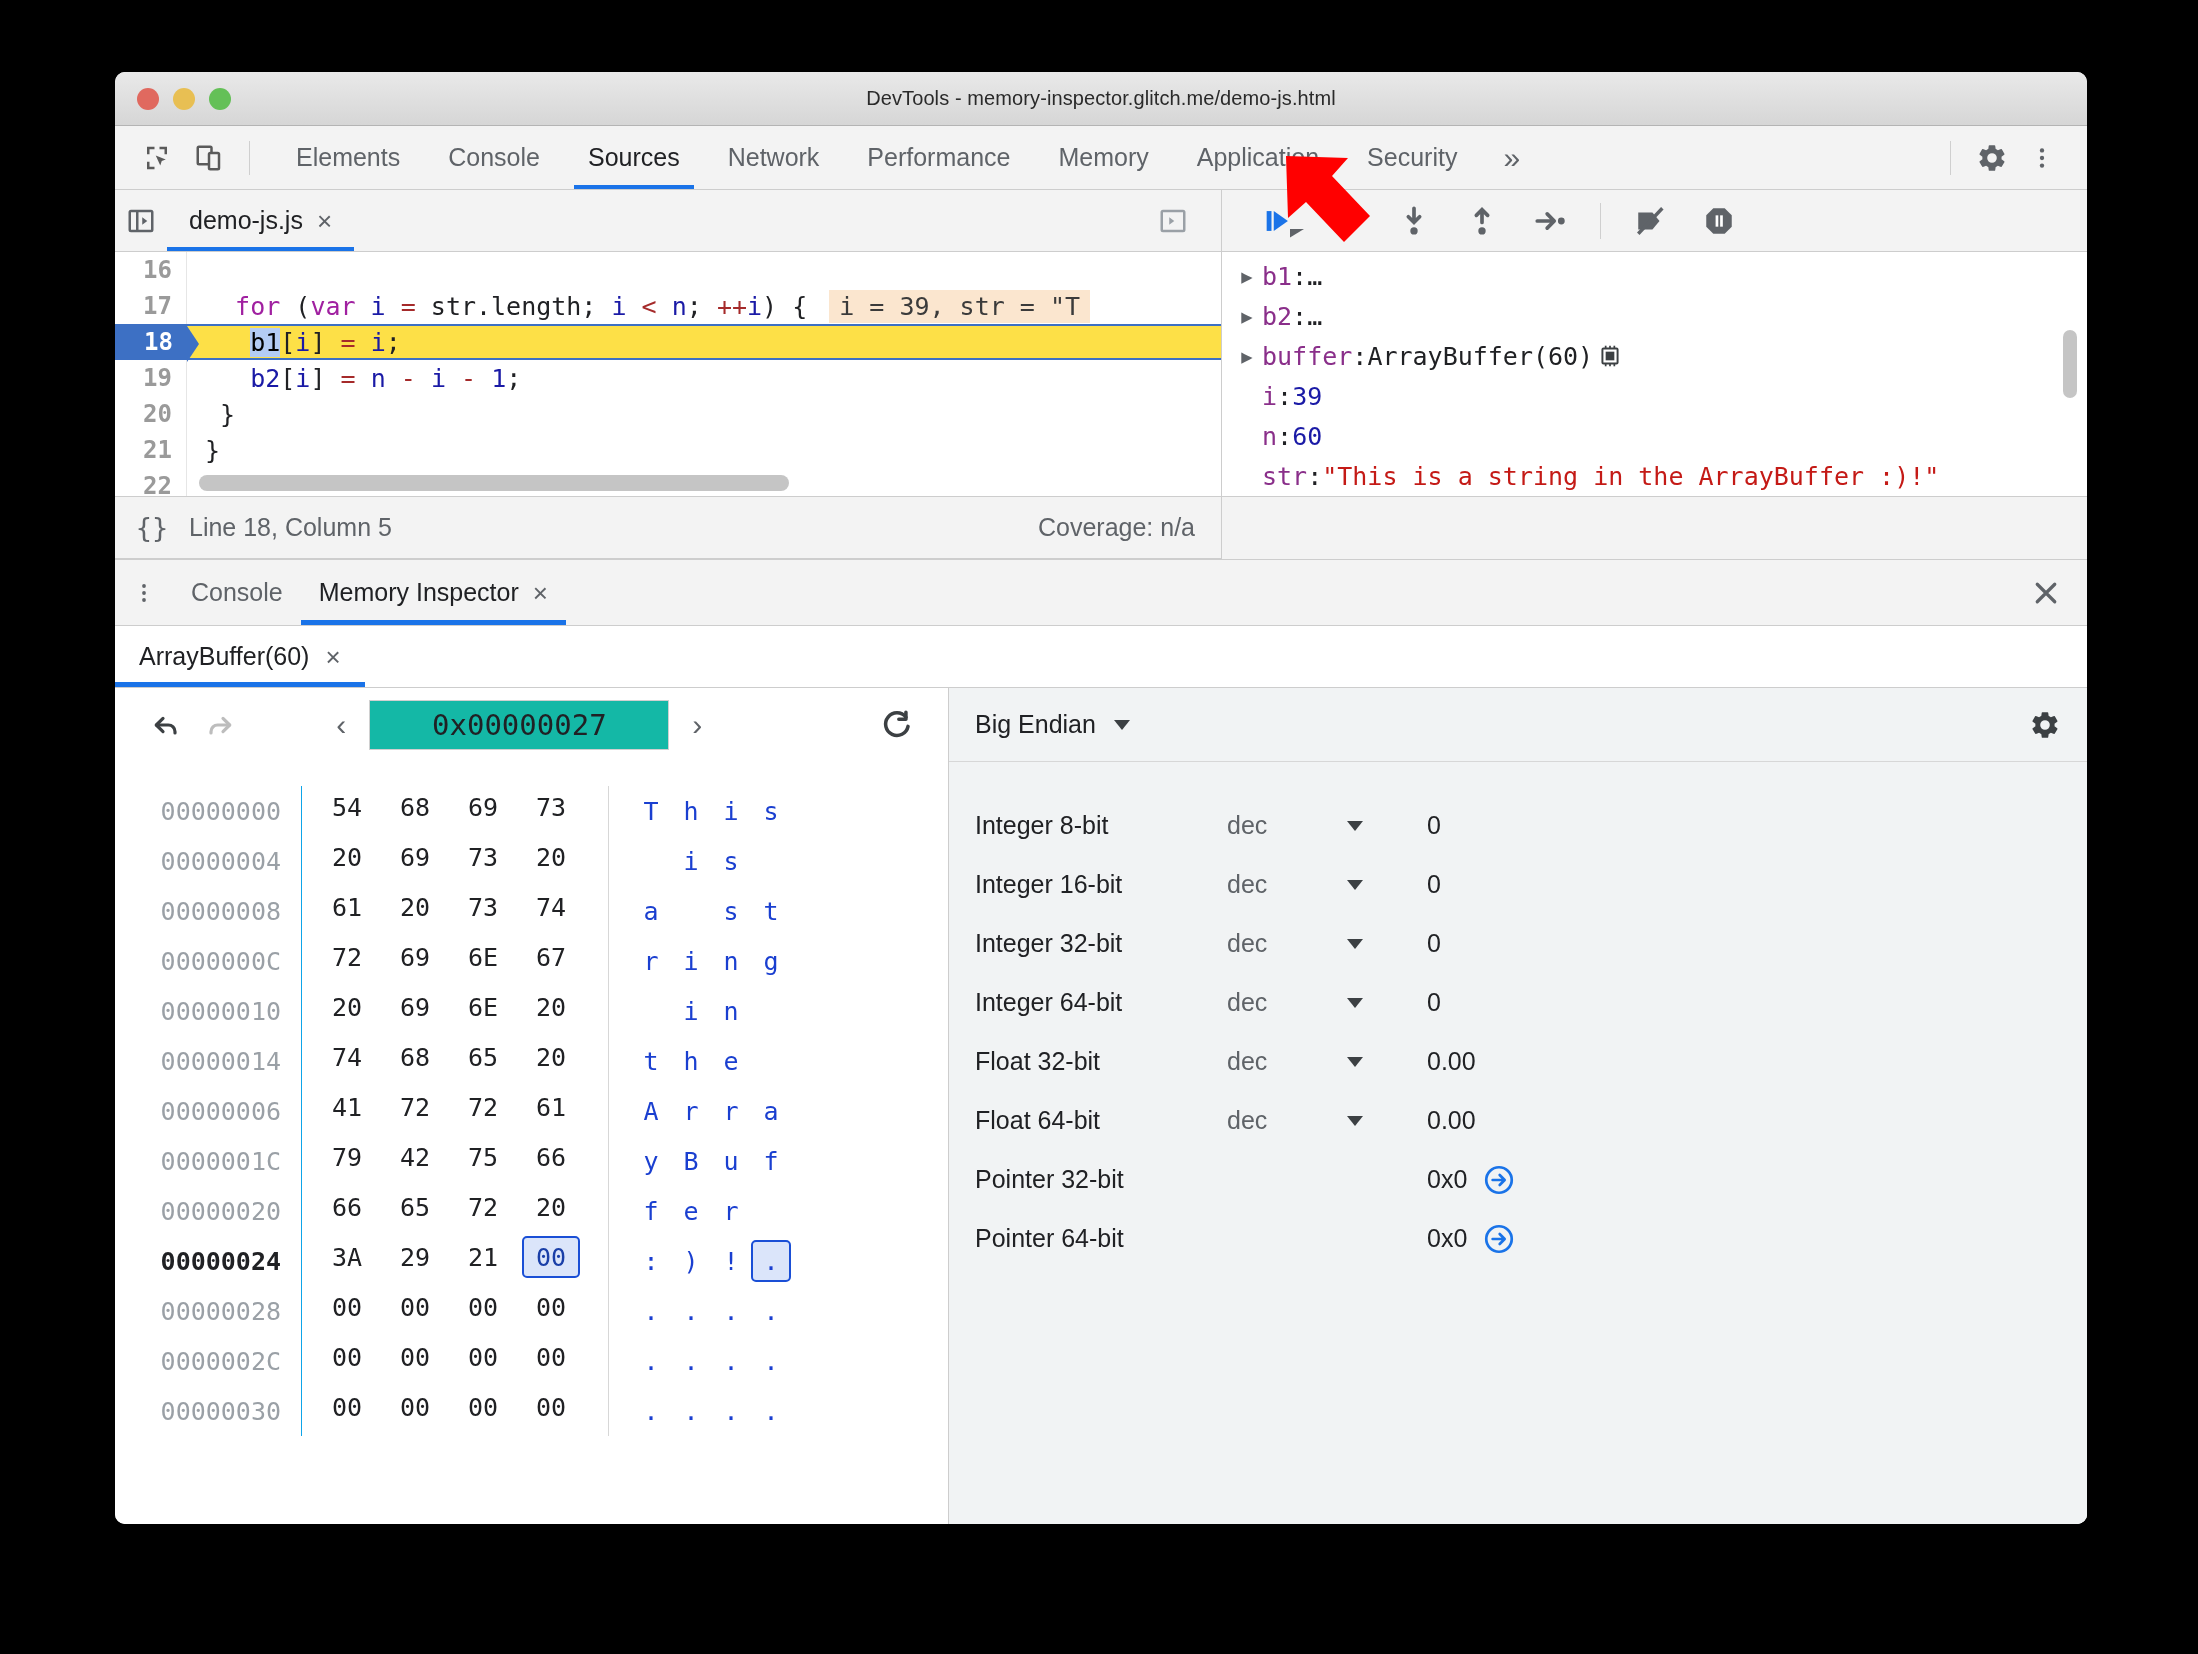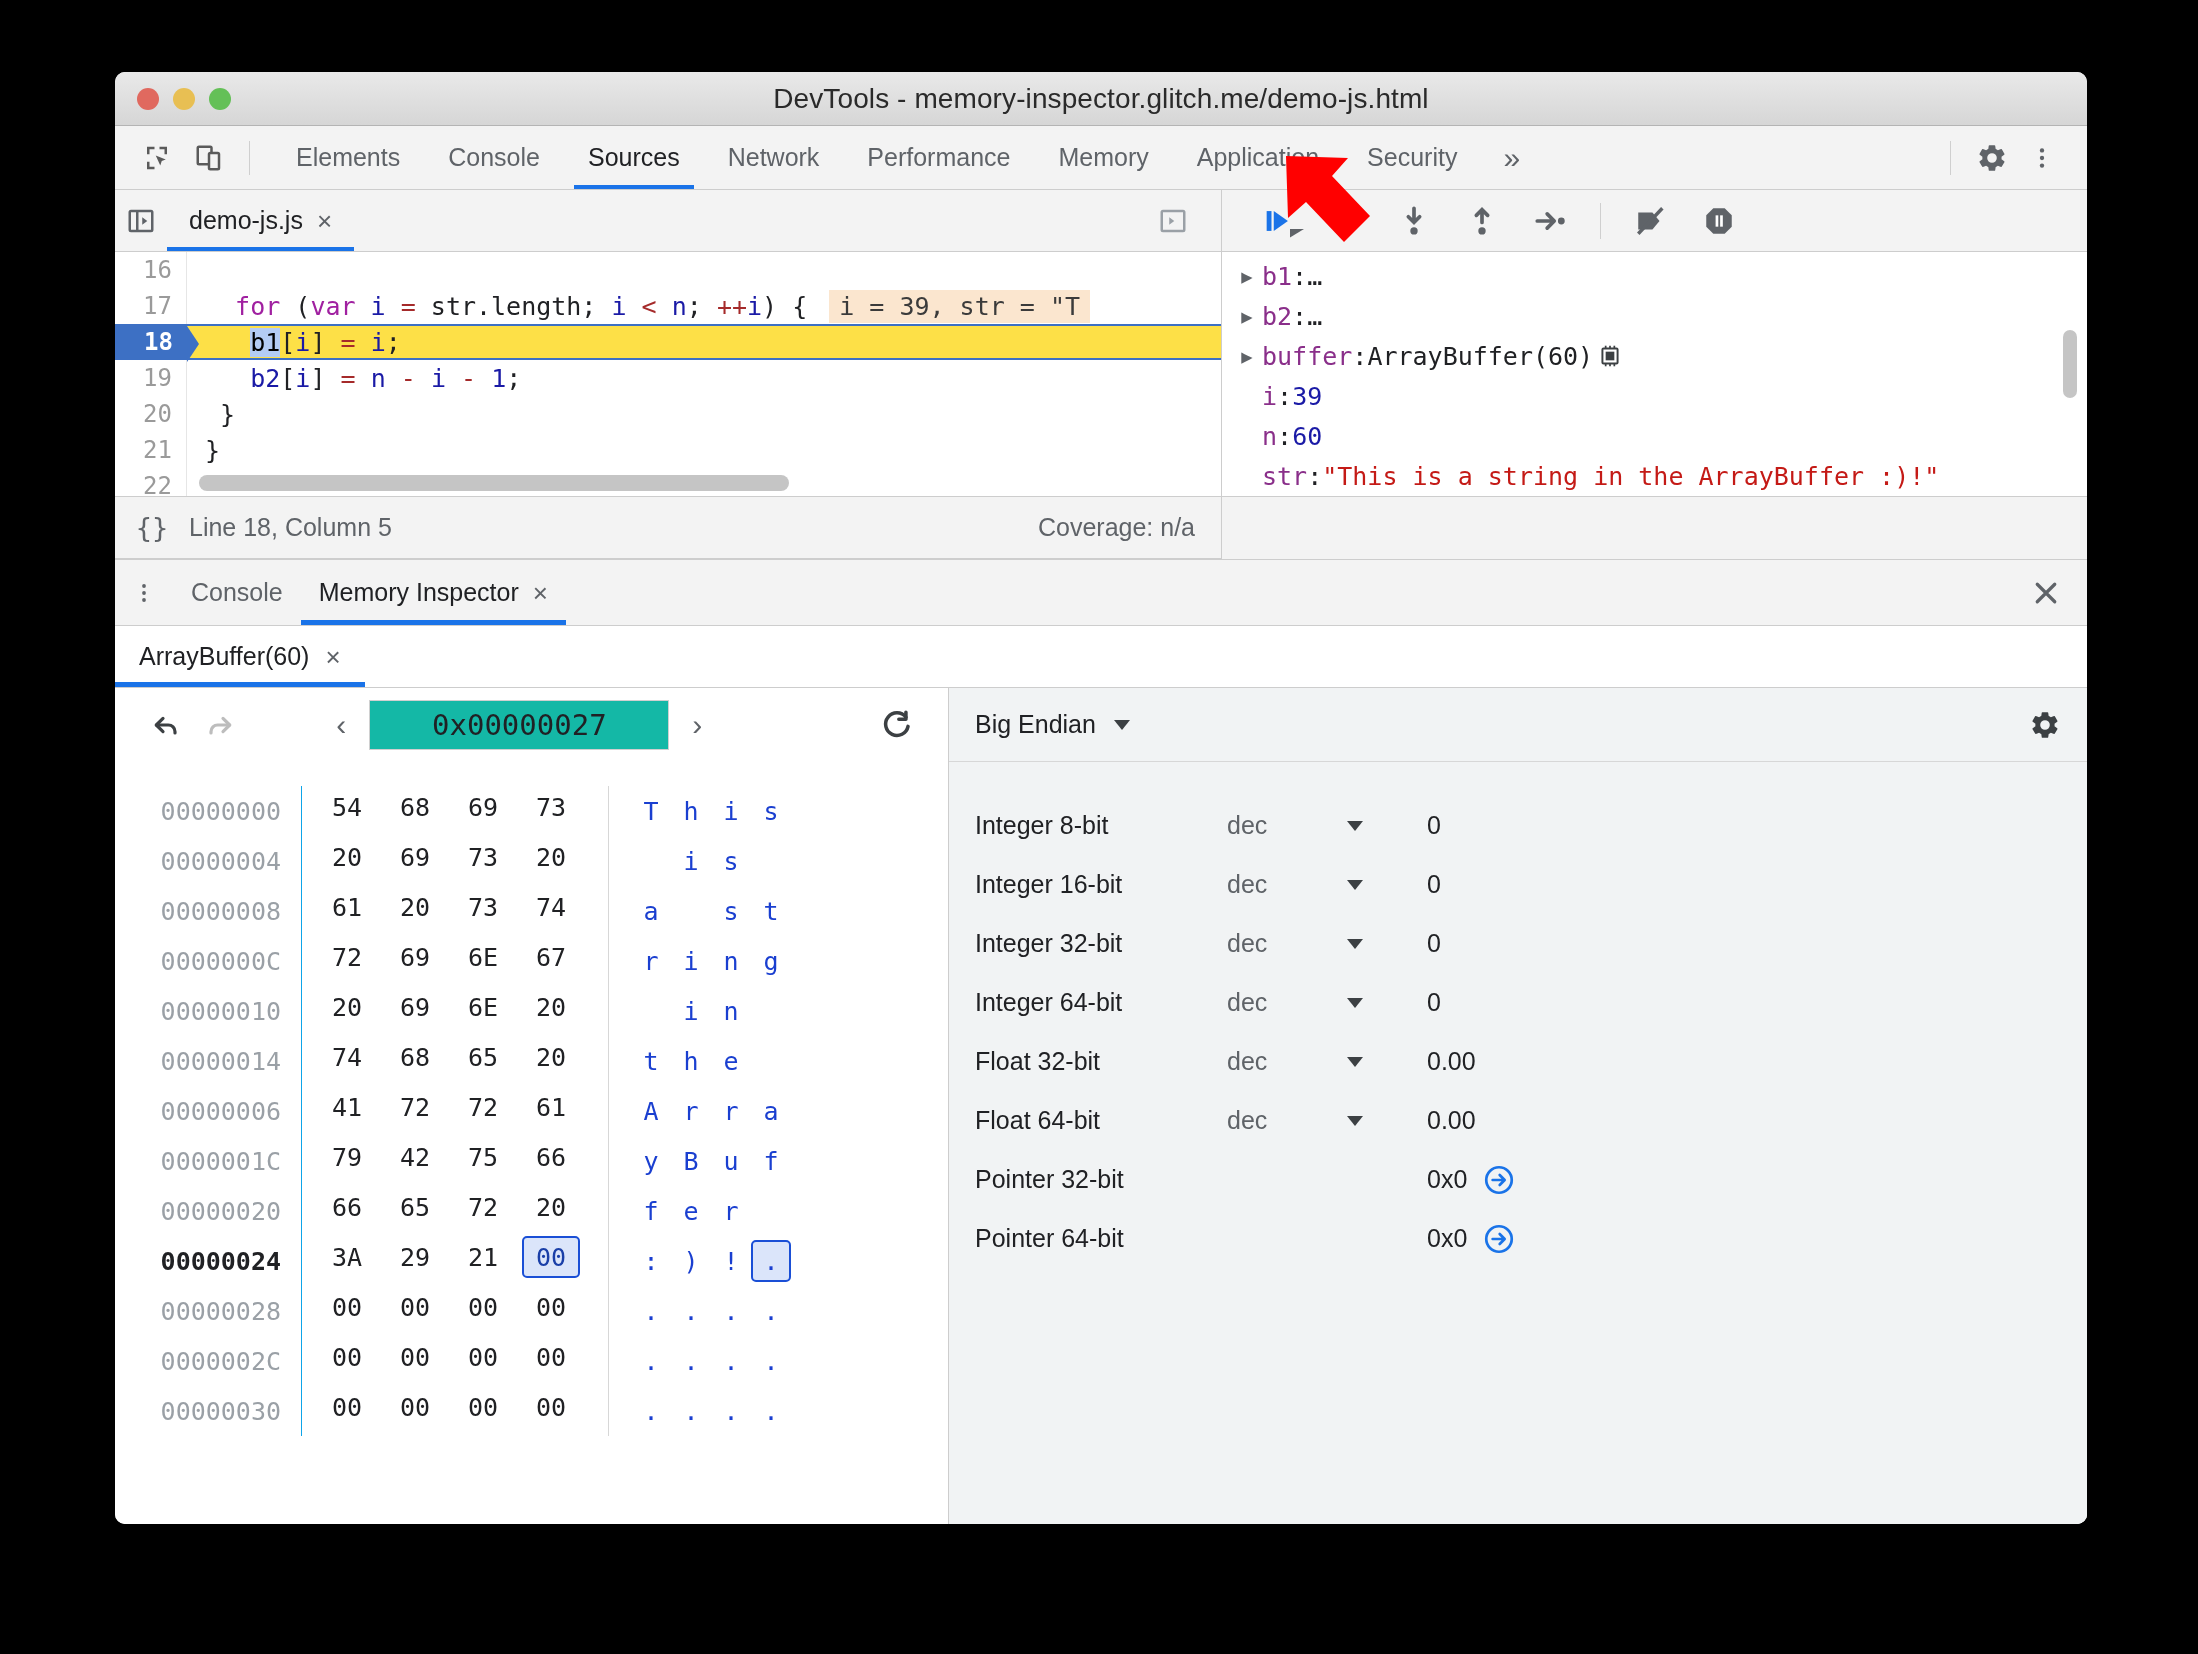--- a/index.html
+++ b/index.html
@@ -32,21 +32,21 @@
     position: relative;
     flex: 0 0 auto;
   }
   .traffic { display:flex; gap:14px; padding-left: 22px; }
   .dot { width: 22px; height: 22px; border-radius: 50%; }
   .dot.red { background:#e0695f; }
   .dot.yellow { background:#e8bf53; }
   .dot.green { background:#64c057; }
   .win-title {
     position:absolute; left:0; right:0; text-align:center;
-    font-size: 28px; color:#2a2a2a; letter-spacing:0.1px;
+    font-size: 20px; color:#2a2a2a; letter-spacing:0.1px;
   }
 
   
   .tabbar {
     height: 64px; background:#f3f3f3;
     border-bottom:1px solid #cdcdcd;
     display:flex; align-items:center; flex:0 0 auto;
     position: relative;
   }
   .tb-icons { display:flex; align-items:center; gap:12px; padding: 0 14px 0 22px; }
@@ -100,21 +100,21 @@
   
   .code {
     flex:1; background:#fff; position:relative; overflow:hidden;
     font-family:"DejaVu Sans Mono","Liberation Mono",monospace;
     font-size:25px;
   }
   .code-row { display:flex; height:36px; align-items:center; position:relative;}
   .gutter {
     width: 72px; min-width:72px; text-align:right; padding-right:14px;
     color:#9a9a9a; font-size:24px; border-right:1px solid #e6e6e6;
-    height:100%; display:flex; align-items:center; justify-content:flex-end;
+    height:100%; display:flex; align-items:center; justify-content:flex-end;font-weight:bold;
   }
   .code-row.exec .gutter {
     background:#3d70c4; color:#fff; border-right:none; font-weight:bold;
   }
   .code-row.exec { background:#fde047; }
   .code-row.exec::before {
     content:""; position:absolute; left:72px; top:0;
     border-top:18px solid transparent; border-bottom:18px solid transparent;
     border-left:12px solid #3d70c4;
   }

